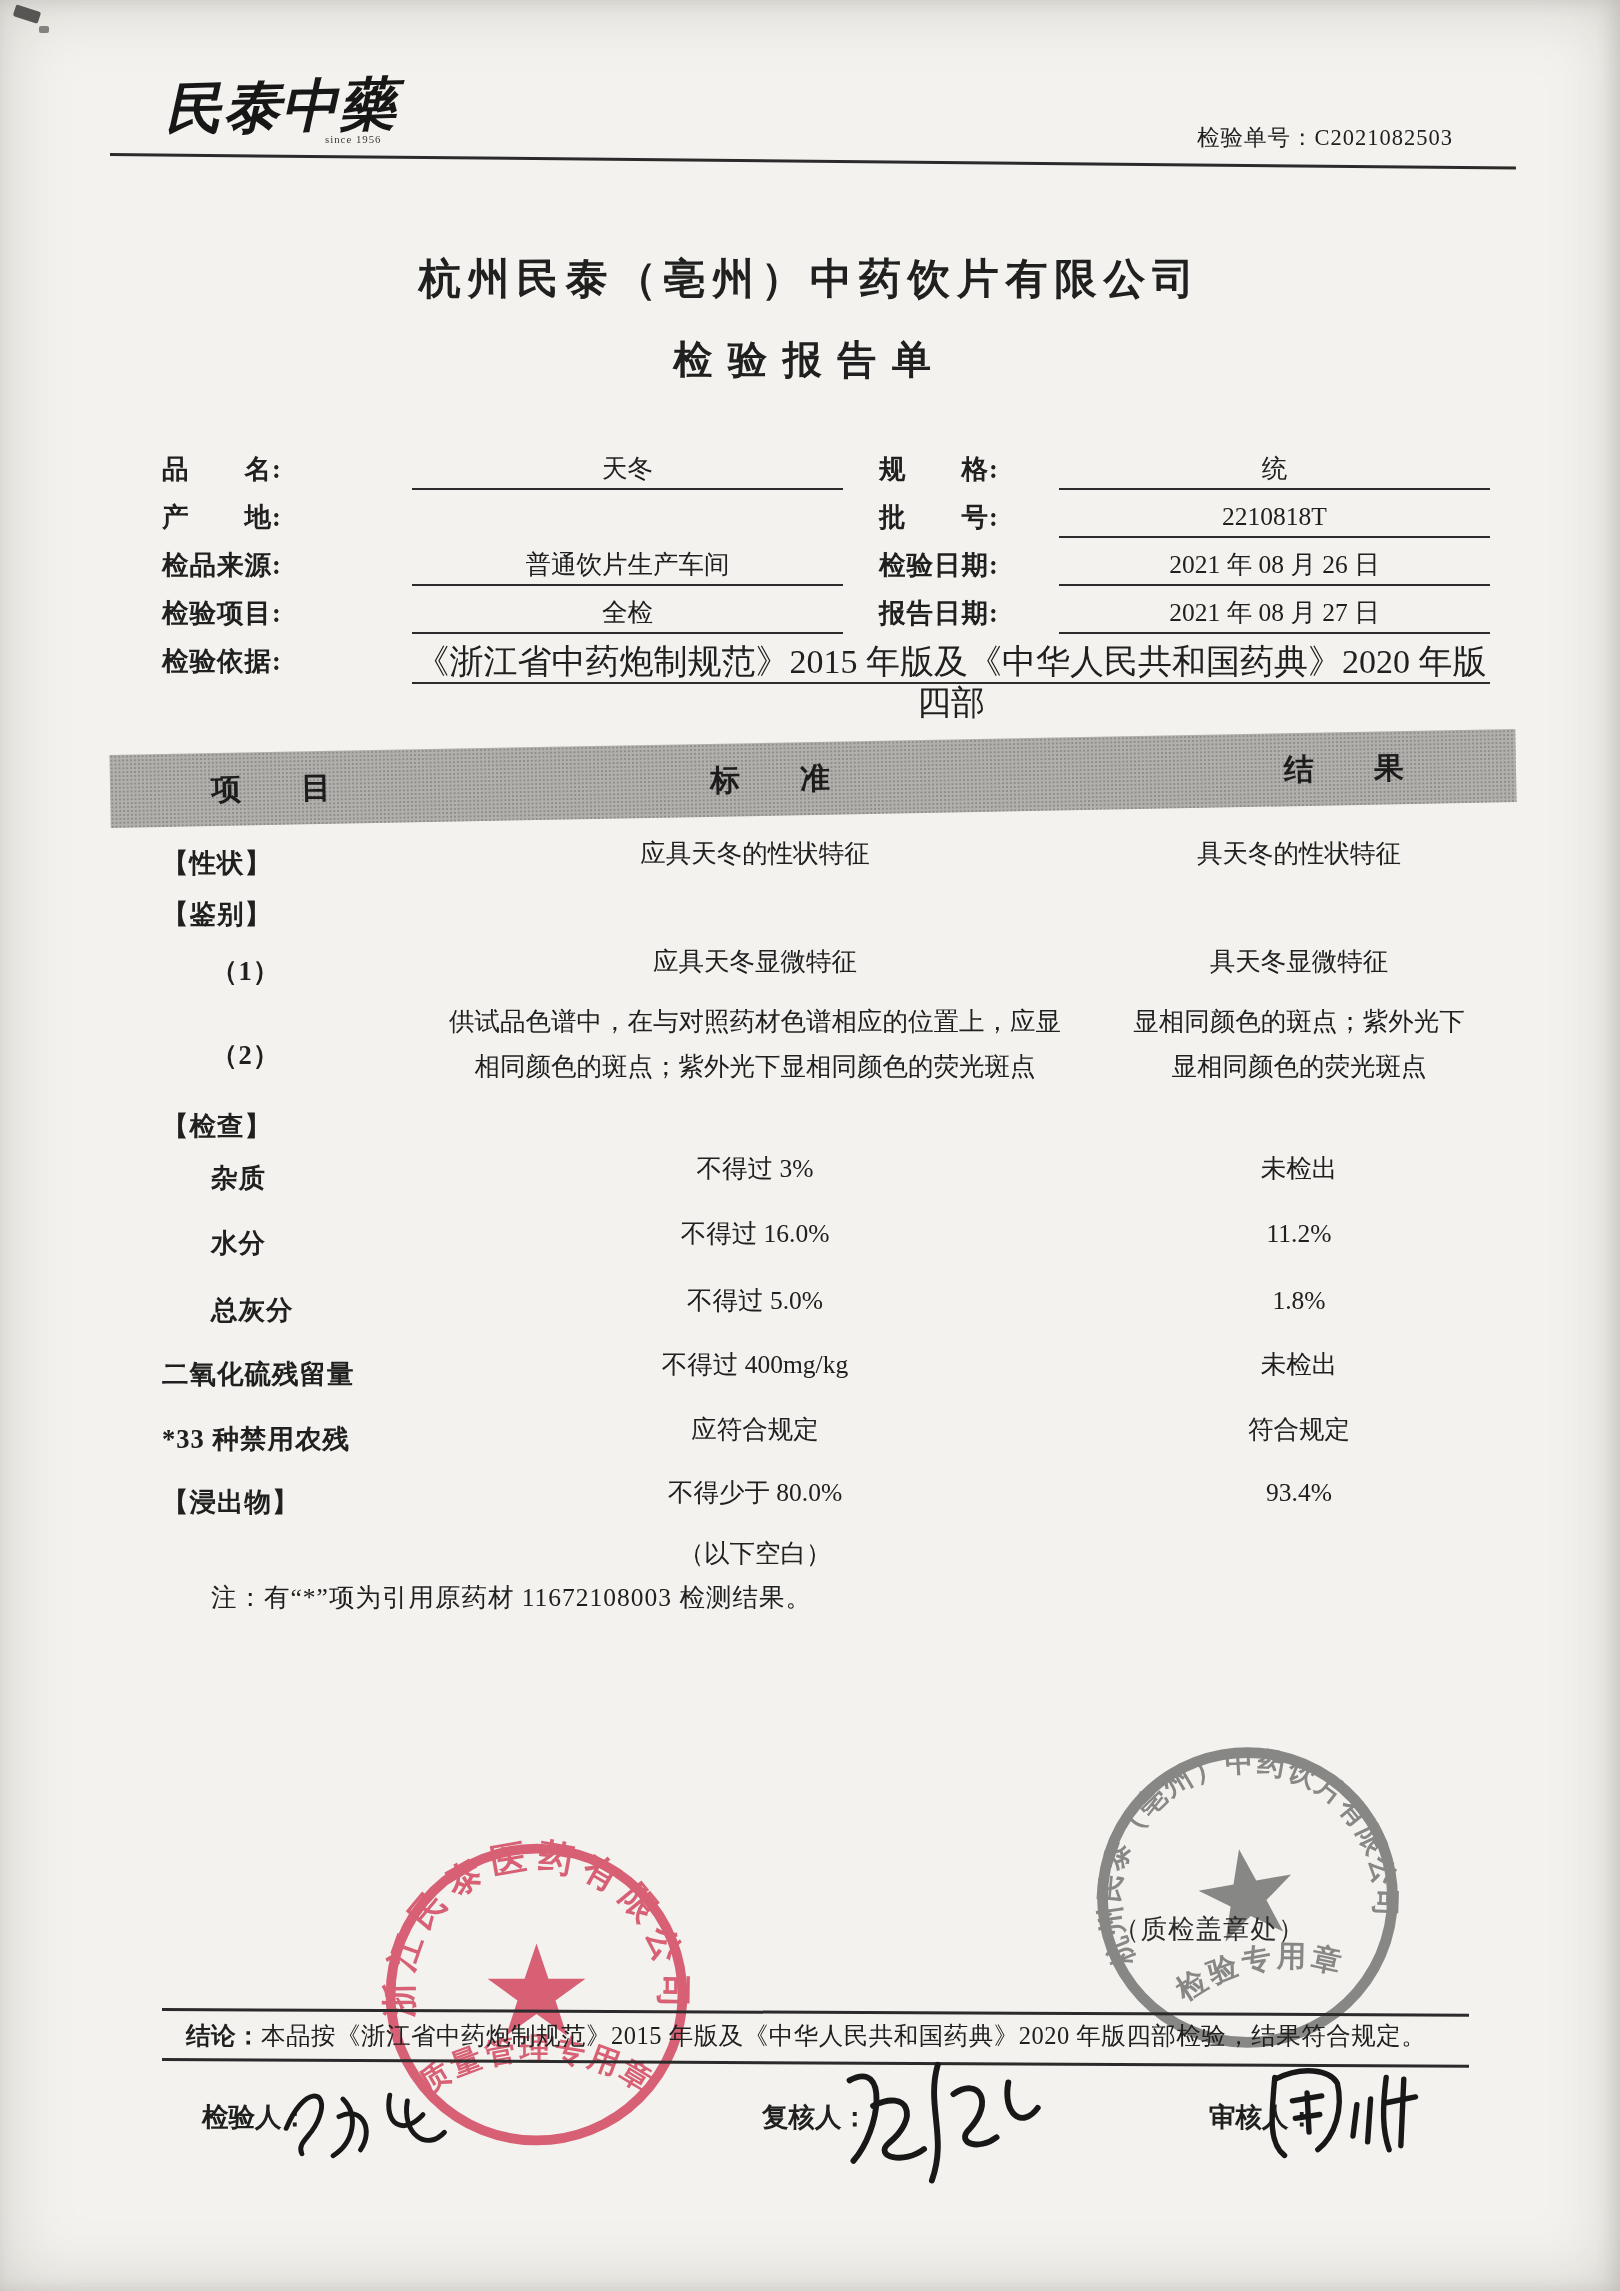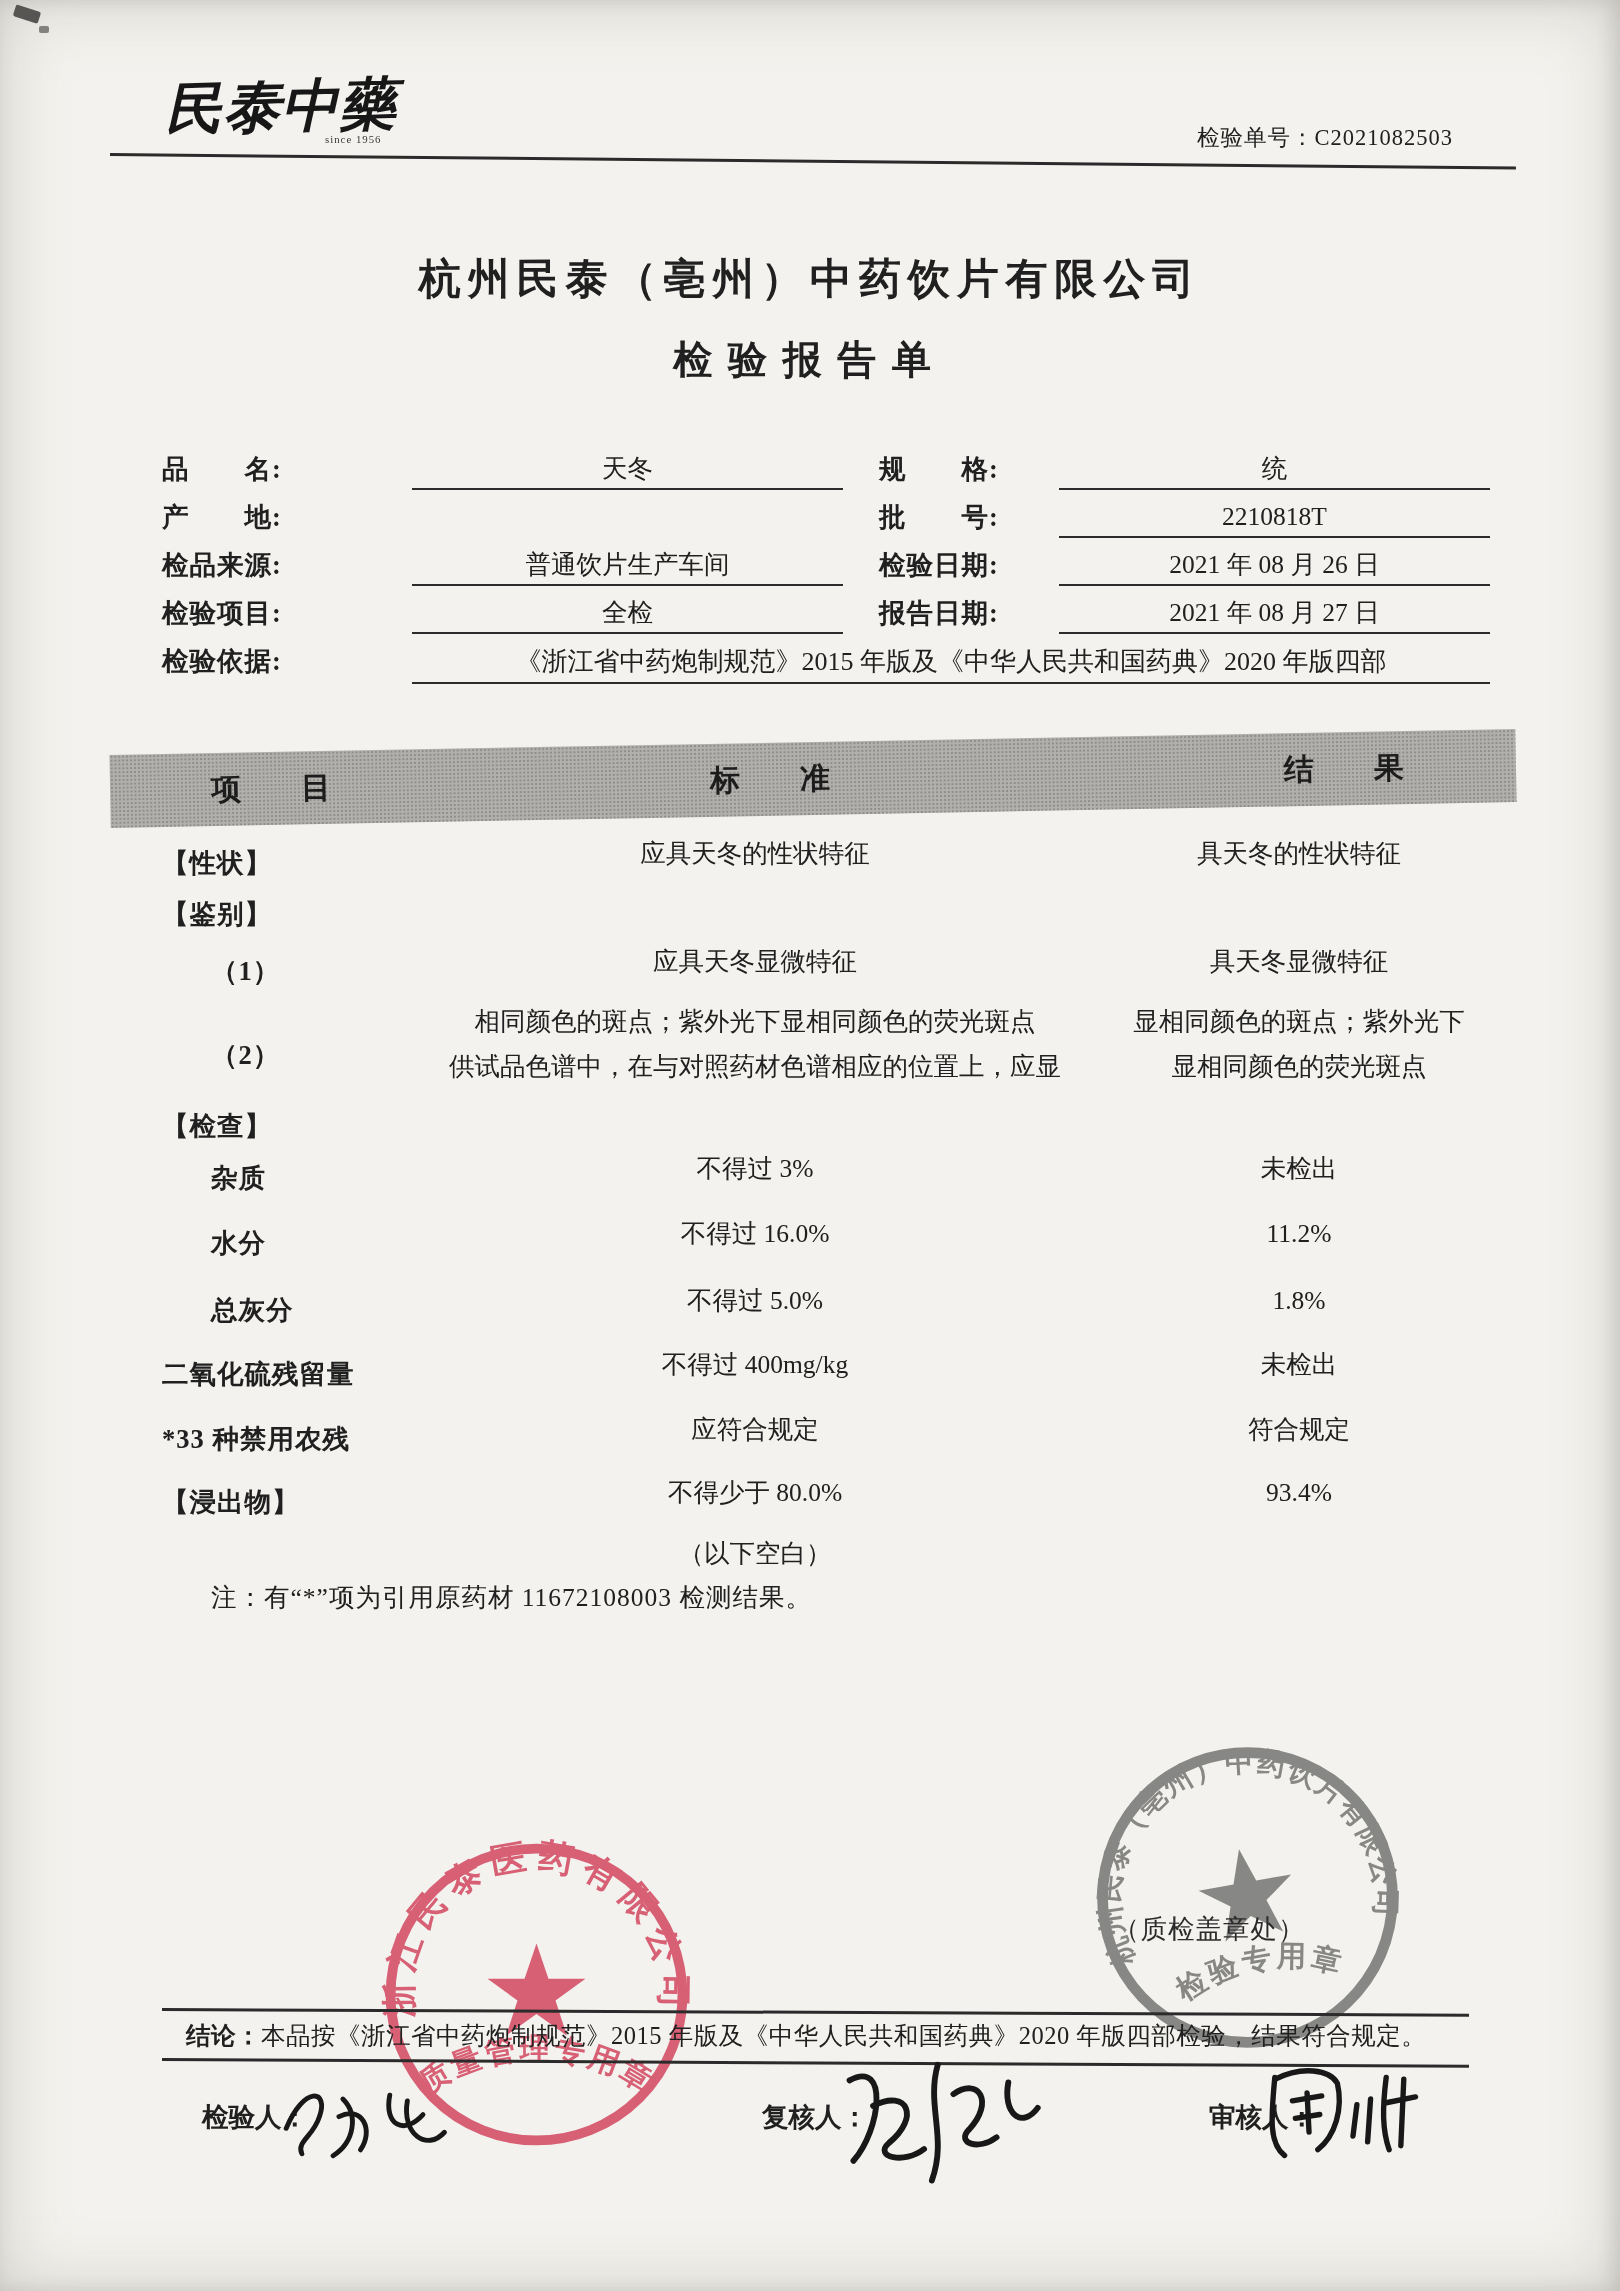--- a/index.html
+++ b/index.html
@@ -35,21 +35,21 @@
   .info-row:nth-child(4){top:593px}
   .ilabel,.rlabel{position:absolute; top:2px; font-size:26.5px; font-weight:bold; letter-spacing:1px;}
   .ilabel{left:49px;}
   .rlabel{left:766px;}
   .ival-l,.ival-r{position:absolute; top:0; height:39px; line-height:39px; text-align:center;
     font-size:25.5px; border-bottom:2.5px solid #2c2c2c;}
   .ival-l{left:299px; width:431px;}
   .ival-r{left:946px; width:431px;}
   .info-basis{position:absolute; left:113px; top:641px; width:1402px; height:43px;}
   .info-basis .bval{position:absolute; left:299px; top:0; width:1078px; height:41px; line-height:41px;
-    text-align:center; font-size:26px; border-bottom:2.5px solid #2c2c2c;}
+    text-align:center; font-size:34px; border-bottom:2.5px solid #2c2c2c;}
 
   
   .thead{position:absolute; left:110px; top:742px; width:1406px; height:73px;
     background-color:#b2b0ad;
     background-image:radial-gradient(#8f8d8a 1px, rgba(0,0,0,0) 1.4px);
     background-size:3.9px 3.9px;
     transform:rotate(-1.05deg);}
   .thead span{position:absolute; top:50%; transform:translateY(-50%);
     font-size:30px; font-weight:bold; color:#1c1c1c;}
   .th-item{left:101px;}
@@ -159,22 +159,22 @@
         <div class="c-std">
           <div>应具天冬显微特征</div>
         </div>
         <div class="c-res">
           <div>具天冬显微特征</div>
         </div>
       </div>
       <div class="trow trow-4">
         <div class="c-item indent">（2）</div>
         <div class="c-std">
+          <div>供试品色谱中，在与对照药材色谱相应的位置上，应显</div>
           <div>相同颜色的斑点；紫外光下显相同颜色的荧光斑点</div>
-          <div>供试品色谱中，在与对照药材色谱相应的位置上，应显</div>
         </div>
         <div class="c-res">
           <div>显相同颜色的斑点；紫外光下</div>
           <div>显相同颜色的荧光斑点</div>
         </div>
       </div>
       <div class="trow trow-5">
         <div class="c-item">【检查】</div>
         <div class="c-std"></div>
         <div class="c-res"></div>

